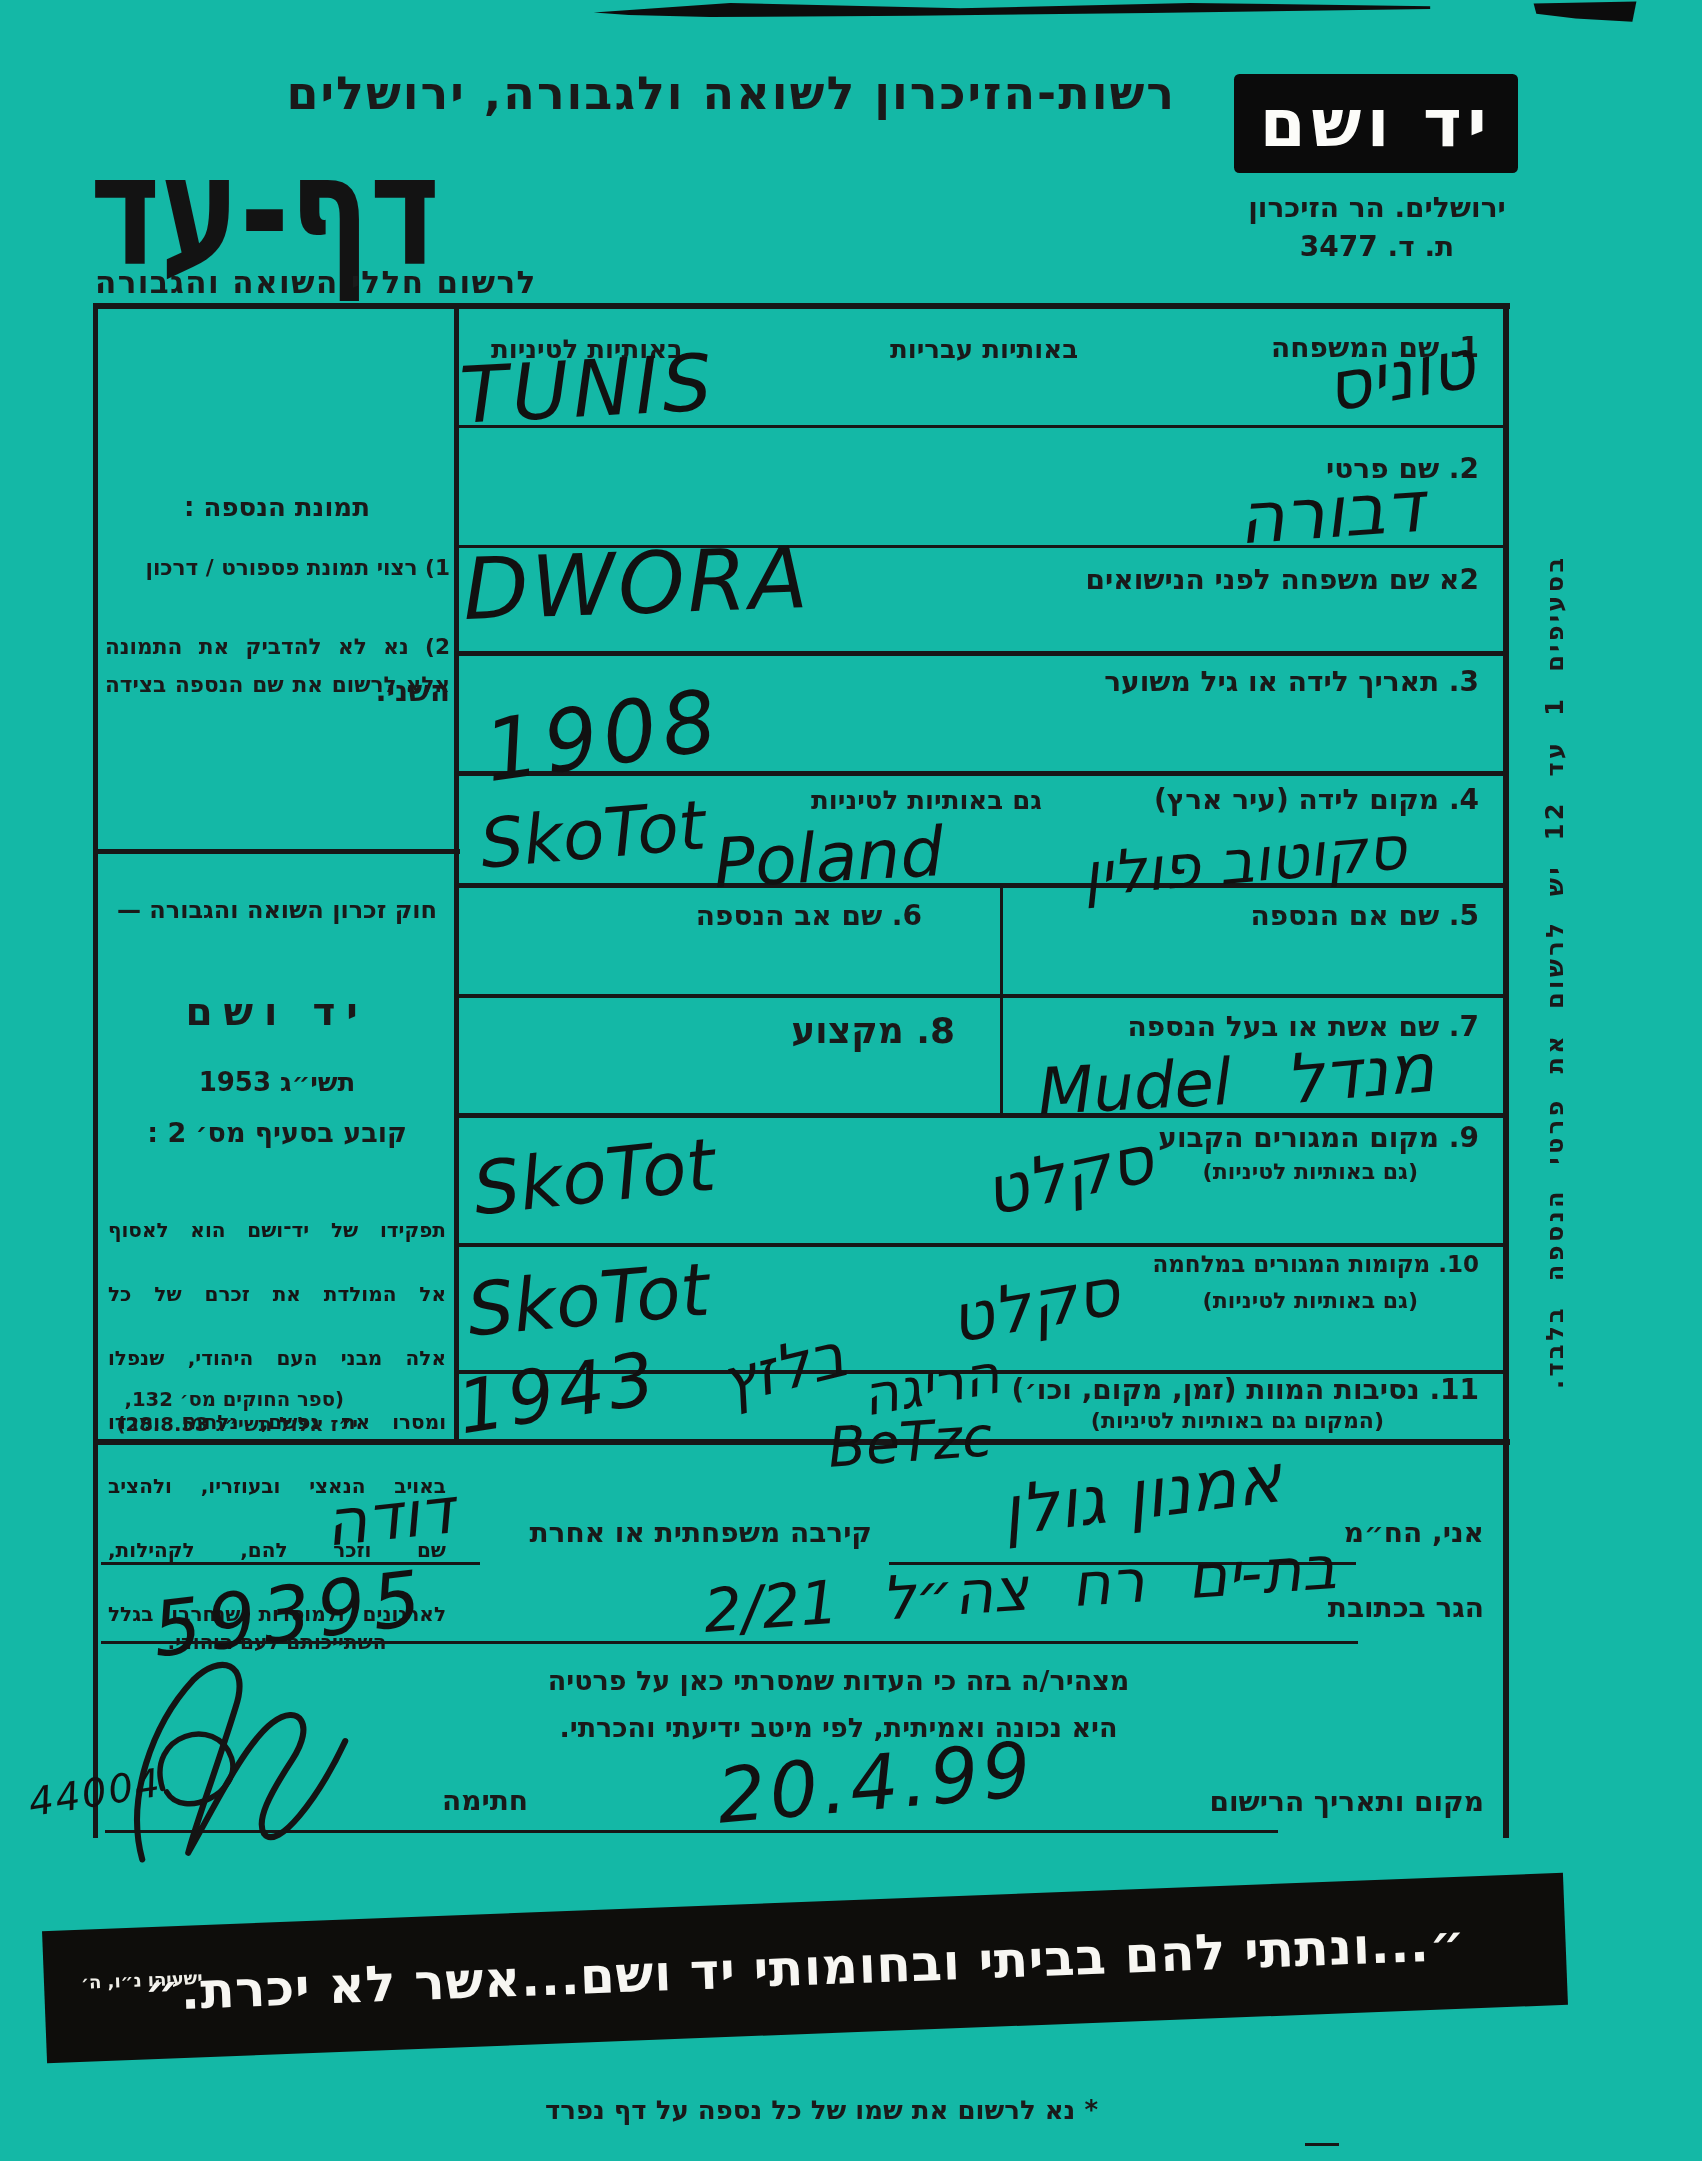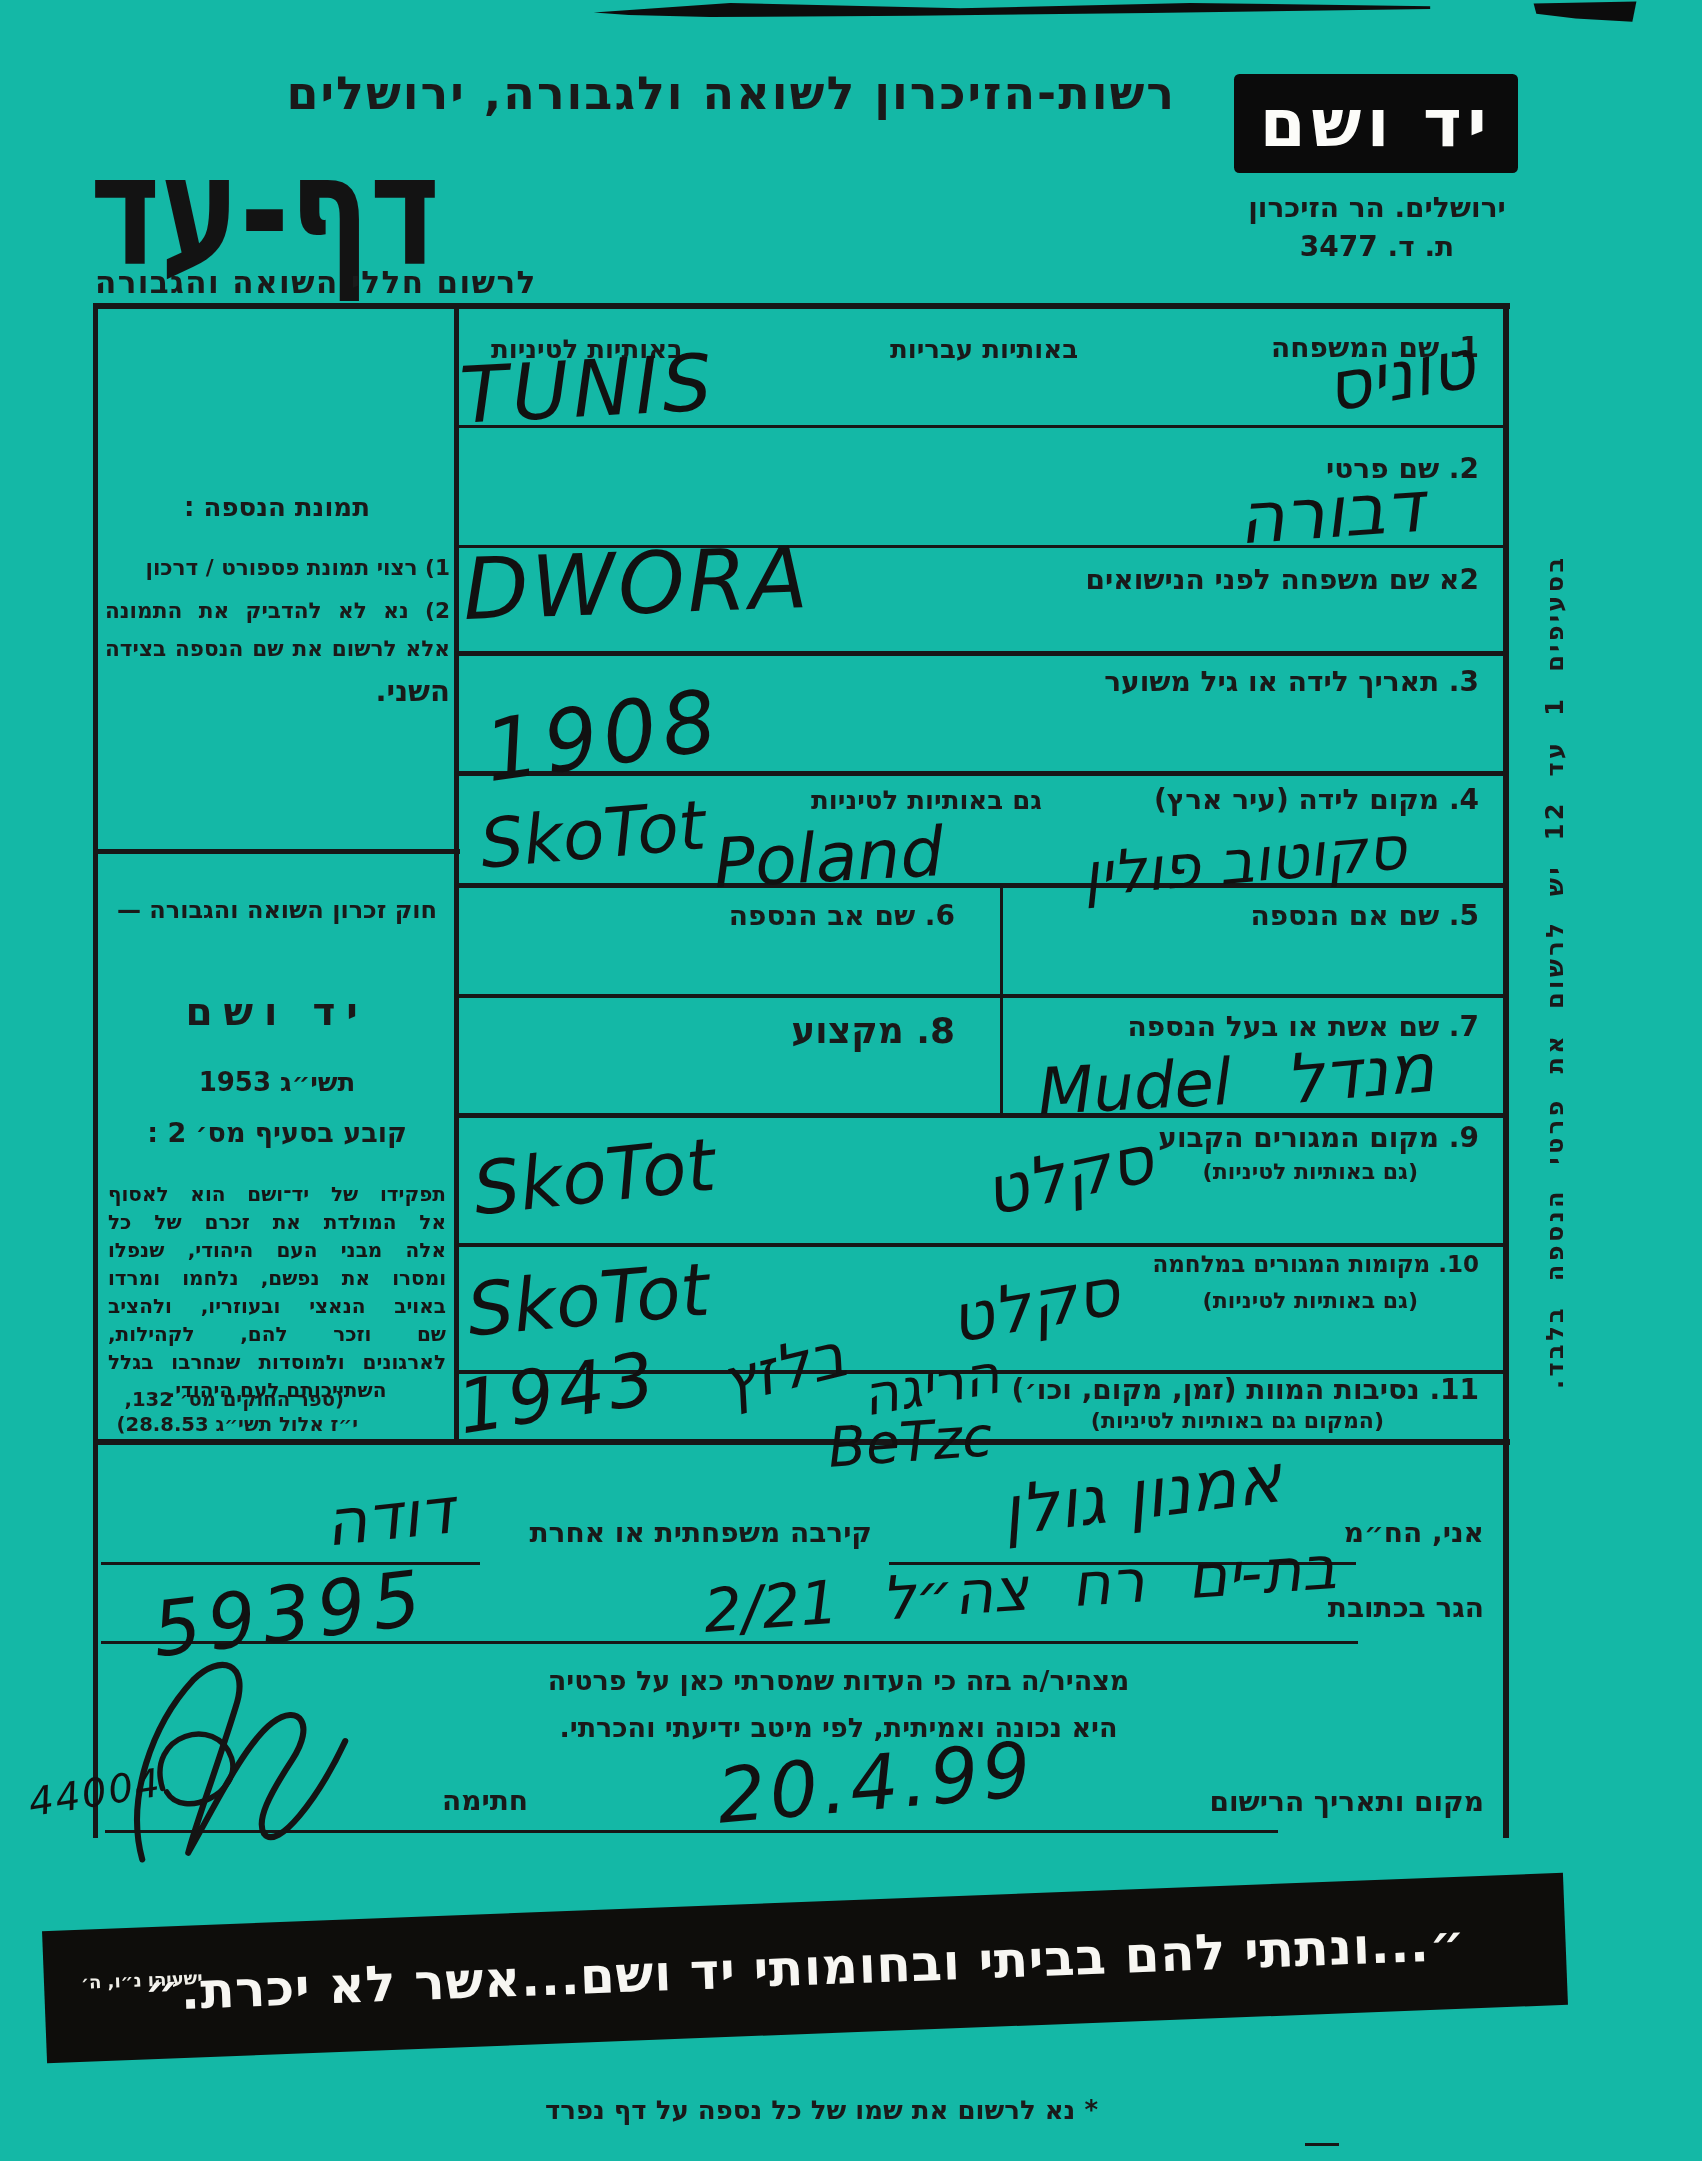--- a/index.html
+++ b/index.html
@@ -7,21 +7,21 @@
     position:relative;width:1702px;height:2161px;margin:0 auto;
     background:#14b8a6;overflow:hidden;
     font-family:"DejaVu Sans","Liberation Sans",sans-serif;
     color:#161616;
   }
   .abs{position:absolute;}
   .rtl{direction:rtl;}
   .lbl{font-weight:bold;white-space:nowrap;direction:rtl;color:#1a1a1a;}
   .ctr{text-align:center;}
   .rgt{text-align:right;}
-  .just{text-align:justify;text-align-last:justify;}
+  .just{text-align:justify;text-align-last:justify;margin-top:36px;}
   .hline,.vline,.uline{background:#171717;}
   .uline{height:3.4px;}
   .hw{font-style:italic;white-space:nowrap;color:#111;line-height:1;}
   .banner{background:#0e0d0b;}
   .banner-quote{
     color:#f7f6f2;font-weight:900;white-space:nowrap;direction:rtl;
     text-align:center;letter-spacing:0.7px;
   }
   .banner-cite{color:#f0efe9;font-weight:bold;white-space:nowrap;direction:rtl;}
   .logo-box{background:#0b0b0b;border-radius:5.4px;display:flex;align-items:center;justify-content:center;}
@@ -93,21 +93,21 @@
 
   <div class="abs lbl" style="right:223px;top:331px;font-size:28px;">1. שם המשפחה</div>
   <div class="abs lbl ctr" style="left:879px;top:334px;width:210px;font-size:26px;">באותיות עבריות</div>
   <div class="abs lbl ctr" style="left:500px;top:334px;width:183px;font-size:26px;">באותיות לטיניות</div>
   <div class="abs lbl" style="right:223px;top:452px;font-size:28px;">2. שם פרטי</div>
   <div class="abs lbl" style="right:223px;top:563px;font-size:28px;">2א שם משפחה לפני הנישואים</div>
   <div class="abs lbl" style="right:223px;top:665px;font-size:28px;">3. תאריך לידה או גיל משוער</div>
   <div class="abs lbl" style="right:223px;top:783px;font-size:28px;">4. מקום לידה (עיר ארץ)</div>
   <div class="abs lbl ctr" style="left:798px;top:785px;width:257px;font-size:26px;">גם באותיות לטיניות</div>
   <div class="abs lbl" style="right:223px;top:899px;font-size:28px;">5. שם אם הנספה</div>
-  <div class="abs lbl" style="right:747px;top:899px;font-size:28px;">6. שם אב הנספה</div>
+  <div class="abs lbl" style="right:780px;top:899px;font-size:28px;">6. שם אב הנספה</div>
   <div class="abs lbl" style="right:223px;top:1010px;font-size:28px;">7. שם אשת או בעל הנספה</div>
   <div class="abs lbl" style="right:747px;top:1010px;font-size:36px;text-align:right;">8. מקצוע</div>
   <div class="abs lbl" style="right:223px;top:1121px;font-size:28px;">9. מקום המגורים הקבוע</div>
   <div class="abs lbl" style="right:284px;top:1159px;font-size:22px;">(גם באותיות לטיניות)</div>
   <div class="abs lbl" style="right:223px;top:1251px;font-size:23px;">10. מקומות המגורים במלחמה</div>
   <div class="abs lbl" style="right:284px;top:1288px;font-size:22px;">(גם באותיות לטיניות)</div>
   <div class="abs lbl" style="right:223px;top:1373px;font-size:28px;">11. נסיבות המוות (זמן, מקום, וכו׳)</div>
   <div class="abs lbl" style="right:318px;top:1408px;font-size:22px;">(המקום גם באותיות לטיניות)</div>
 
   <div class="abs hw" style="left:460px;top:350px;font-size:78px;transform:rotate(-3deg);letter-spacing:4px;">TUNIS</div>

